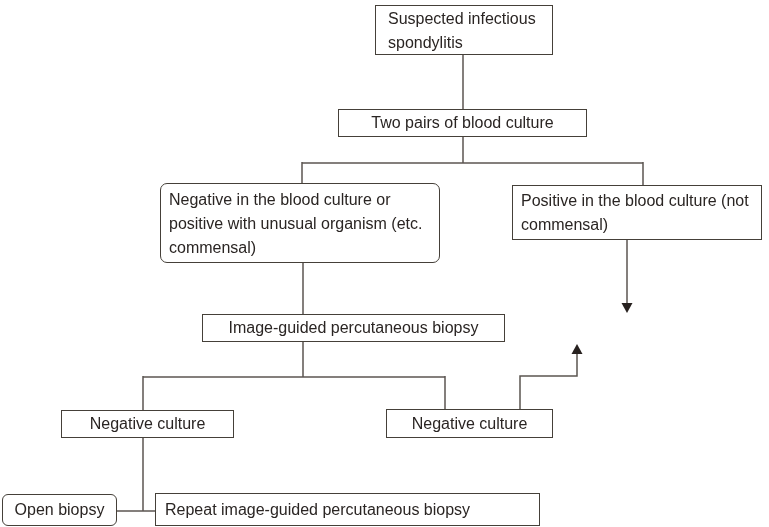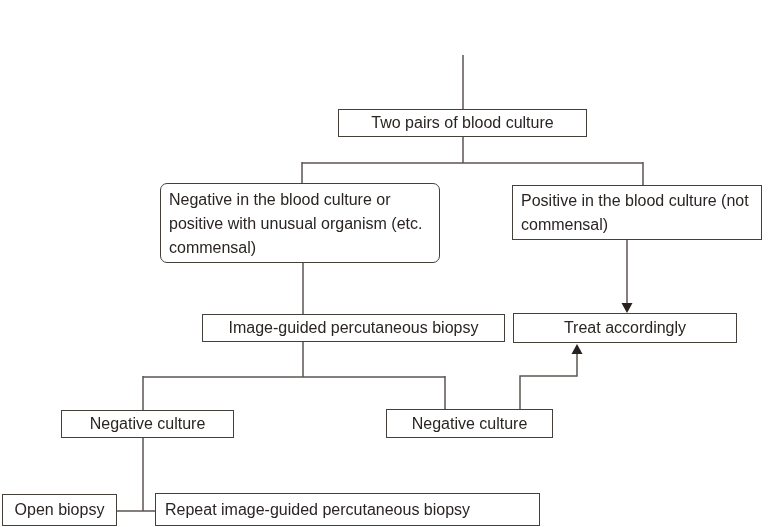--- a/index.html
+++ b/index.html
@@ -59,50 +59,50 @@
     <line x1="143" y1="376" x2="143" y2="411"></line>
     <line x1="445" y1="376" x2="445" y2="410"></line>
 
     <polyline points="520,409 520,376 577,376 577,353"></polyline>
     <polygon points="577,344 571.5,354 582.5,354"></polygon>
 
     <line x1="143" y1="438" x2="143" y2="511"></line>
     <line x1="116" y1="511" x2="156" y2="511"></line>
   </svg>
 
+  <div class="node leftalign" style="left:375px; top:5px; width:178px; height:50px; padding:1px 6px 1px 12px;">
+    <span>Suspected infectious spondylitis</span>
+  </div>
 
   <div class="node center" style="left:338px; top:109px; width:249px; height:28px;">
     <span>Two pairs of blood culture</span>
   </div>
 
   <div class="node leftalign" style="left:160px; top:183px; width:280px; height:80px; padding:4px 4px 4px 8px;border-radius:7px;">
     <span>Negative in the blood culture or positive with unusual organism (etc. commensal)</span>
   </div>
 
   <div class="node leftalign" style="left:512px; top:185px; width:250px; height:55px; padding:3px 6px 3px 8px;">
     <span>Positive in the blood culture (not commensal)</span>
   </div>
 
   <div class="node center" style="left:160px; top:314px; width:303px; height:28px;margin-left:42px;">
     <span>Image-guided percutaneous biopsy</span>
   </div>
 
-  <div class="node center" style="left:513px; top:313px; width:224px; height:30px;">
-    <span>Treat accordingly</span>
-  </div>
 
   <div class="node center" style="left:61px; top:410px; width:173px; height:28px;">
     <span>Negative culture</span>
   </div>
 
   <div class="node center" style="left:386px; top:409px; width:167px; height:29px;">
     <span>Negative culture</span>
   </div>
 
-  <div class="node center" style="left:2px; top:494px; width:115px; height:32px;">
+  <div class="node center" style="left:2px; top:494px; width:115px; height:32px;border-radius:6px;">
     <span>Open biopsy</span>
   </div>
 
   <div class="node leftalign" style="left:155px; top:493px; width:385px; height:33px; padding:4px 6px 12px 9px;">
     <span>Repeat image-guided percutaneous biopsy</span>
   </div>
 
 </div>
 
 </body></html>

